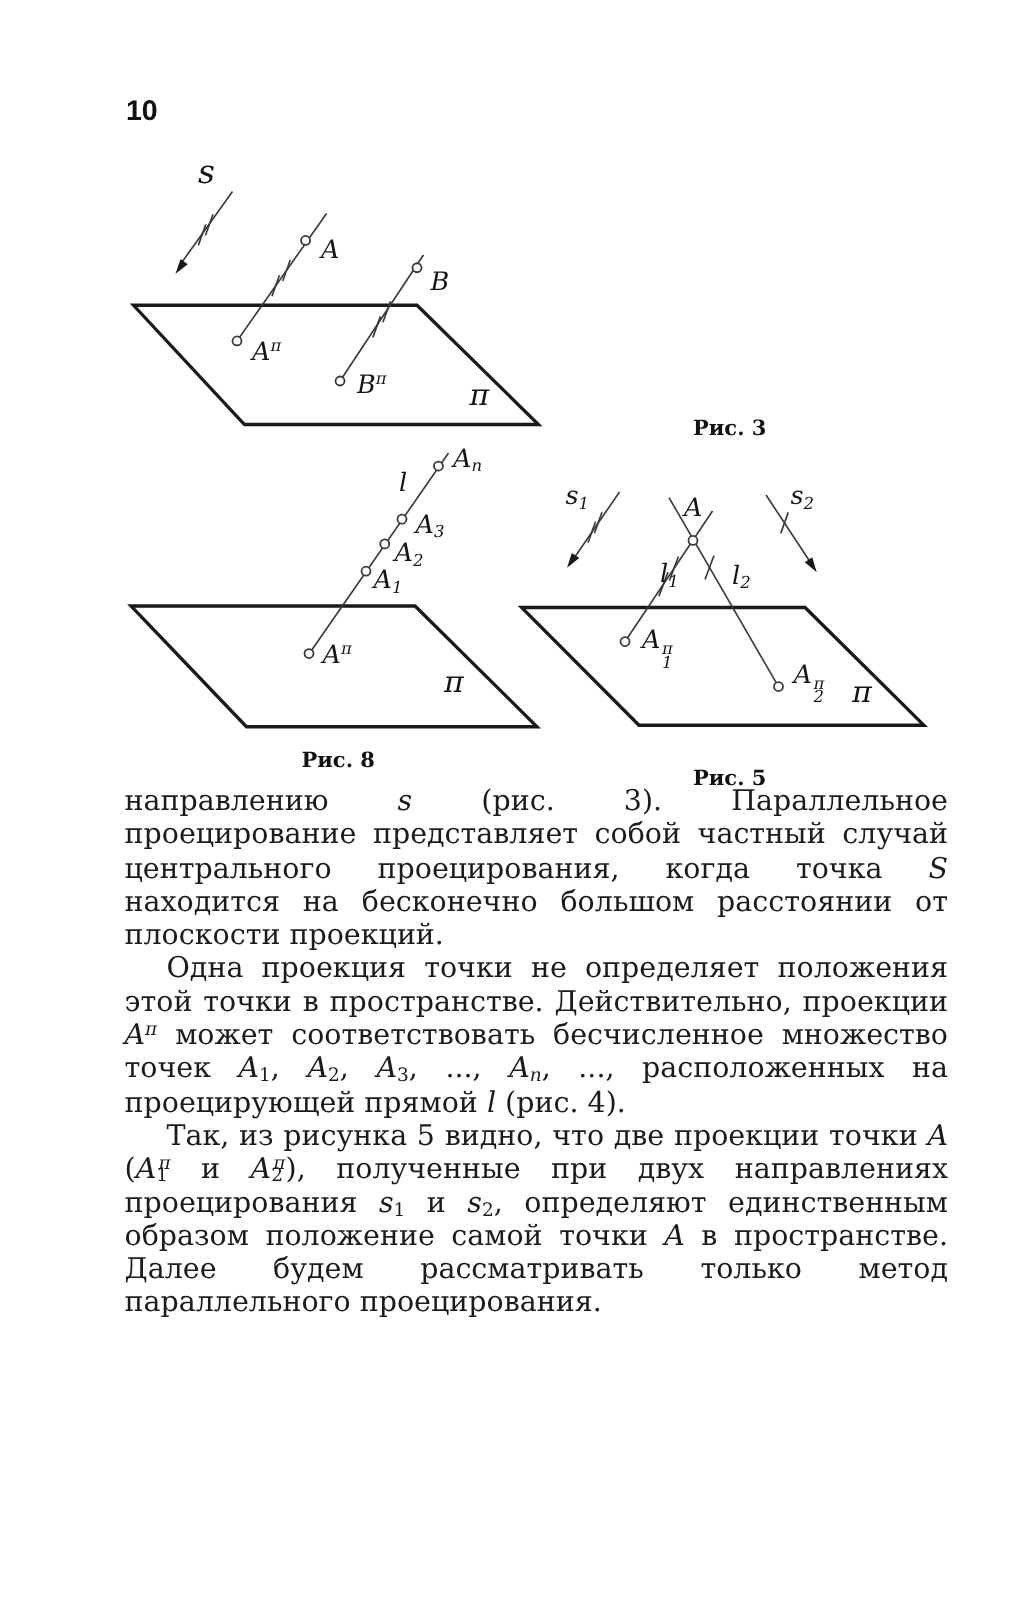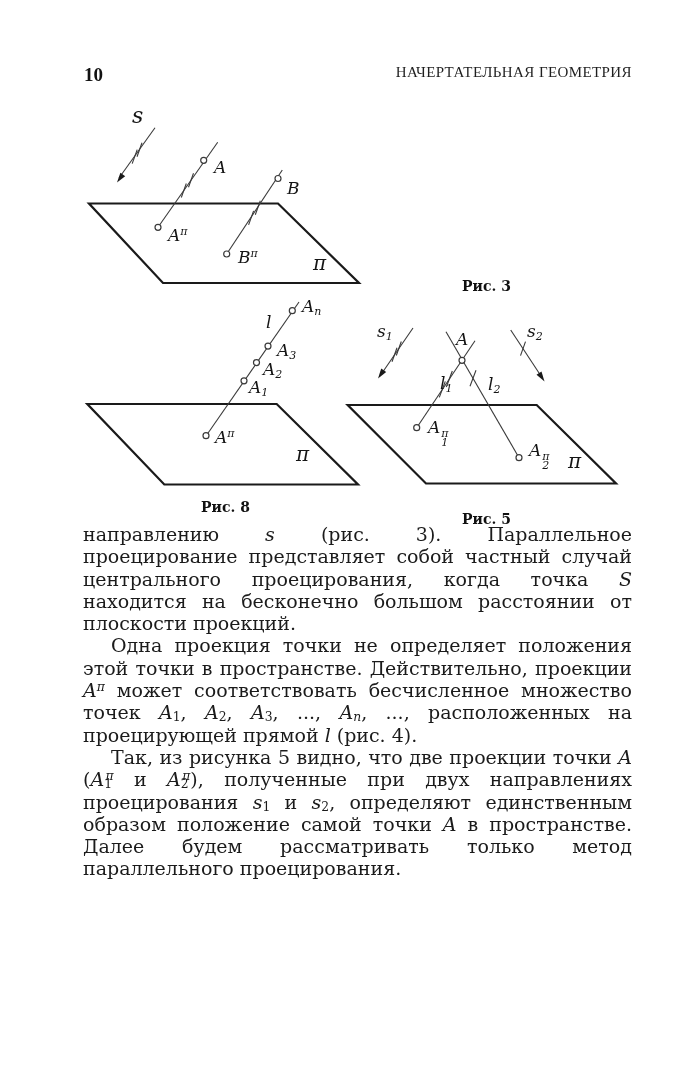--- a/index.html
+++ b/index.html
@@ -4,22 +4,22 @@
 <style>
   html,body{margin:0;padding:0;background:#e8e8e8;}
   .page{
     position:relative;width:690px;height:1080px;margin:0 auto;
     background:#ffffff;overflow:hidden;
     font-family:"DejaVu Serif",serif;color:#1b1b1b;
   }
   
   .header{
     position:absolute;left:84px;top:64px;width:548px;
-    display:flex;justify-content:space-between;align-items:flex-start;
-    font-family:Liberation Serif, serif;
+    display:flex;justify-content:space-between;align-items:flex-end;
+    font-family:Liberation Sans, sans-serif;
   }
   .page-number{font-weight:bold;font-size:19px;color:#111;}
   .header-title{font-size:15px;letter-spacing:.4px;color:#1f1f1f;}
   
   .fig-svg{position:absolute;left:0;top:0;}
   .plane{fill:none;stroke:#1a1a1a;stroke-width:2.2;stroke-linejoin:miter;}
   .thin{stroke:#3a3a3a;stroke-width:1.1;fill:none;}
   .dot{fill:#ffffff;stroke:#3a3a3a;stroke-width:1.2;}
   .ah{fill:#1a1a1a;stroke:none;}
   .flabel{
@@ -47,21 +47,20 @@
   .sup{font-size:.65em;vertical-align:.5em;line-height:0;}
   .stk{margin-left:-.52em;}
 </style>
 </head>
 <body>
 
 <div class="page">
 
   <div class="header">
     <span class="page-number">10</span>
-    <span class="header-title">НАЧЕРТАТЕЛЬНАЯ ГЕОМЕТРИЯ</span>
   </div>
 
   <svg class="fig-svg" width="690" height="520" viewBox="0 0 690 520" aria-hidden="true">
     <g>
       <path class="plane" d="M89,203.5 L278,203.5 L359,283 L163,283 Z"></path>
       <line class="thin" x1="155" y1="127.7" x2="119" y2="178"></line>
       <polygon class="ah" points="117,182.5 125.2,176.2 120.4,172.7"></polygon>
       <line class="thin" x1="142" y1="142.8" x2="137" y2="156.8"></line>
       <line class="thin" x1="137.2" y1="149.6" x2="132.2" y2="163.6"></line>
       <line class="thin" x1="217.7" y1="142.3" x2="158" y2="227.3"></line>

